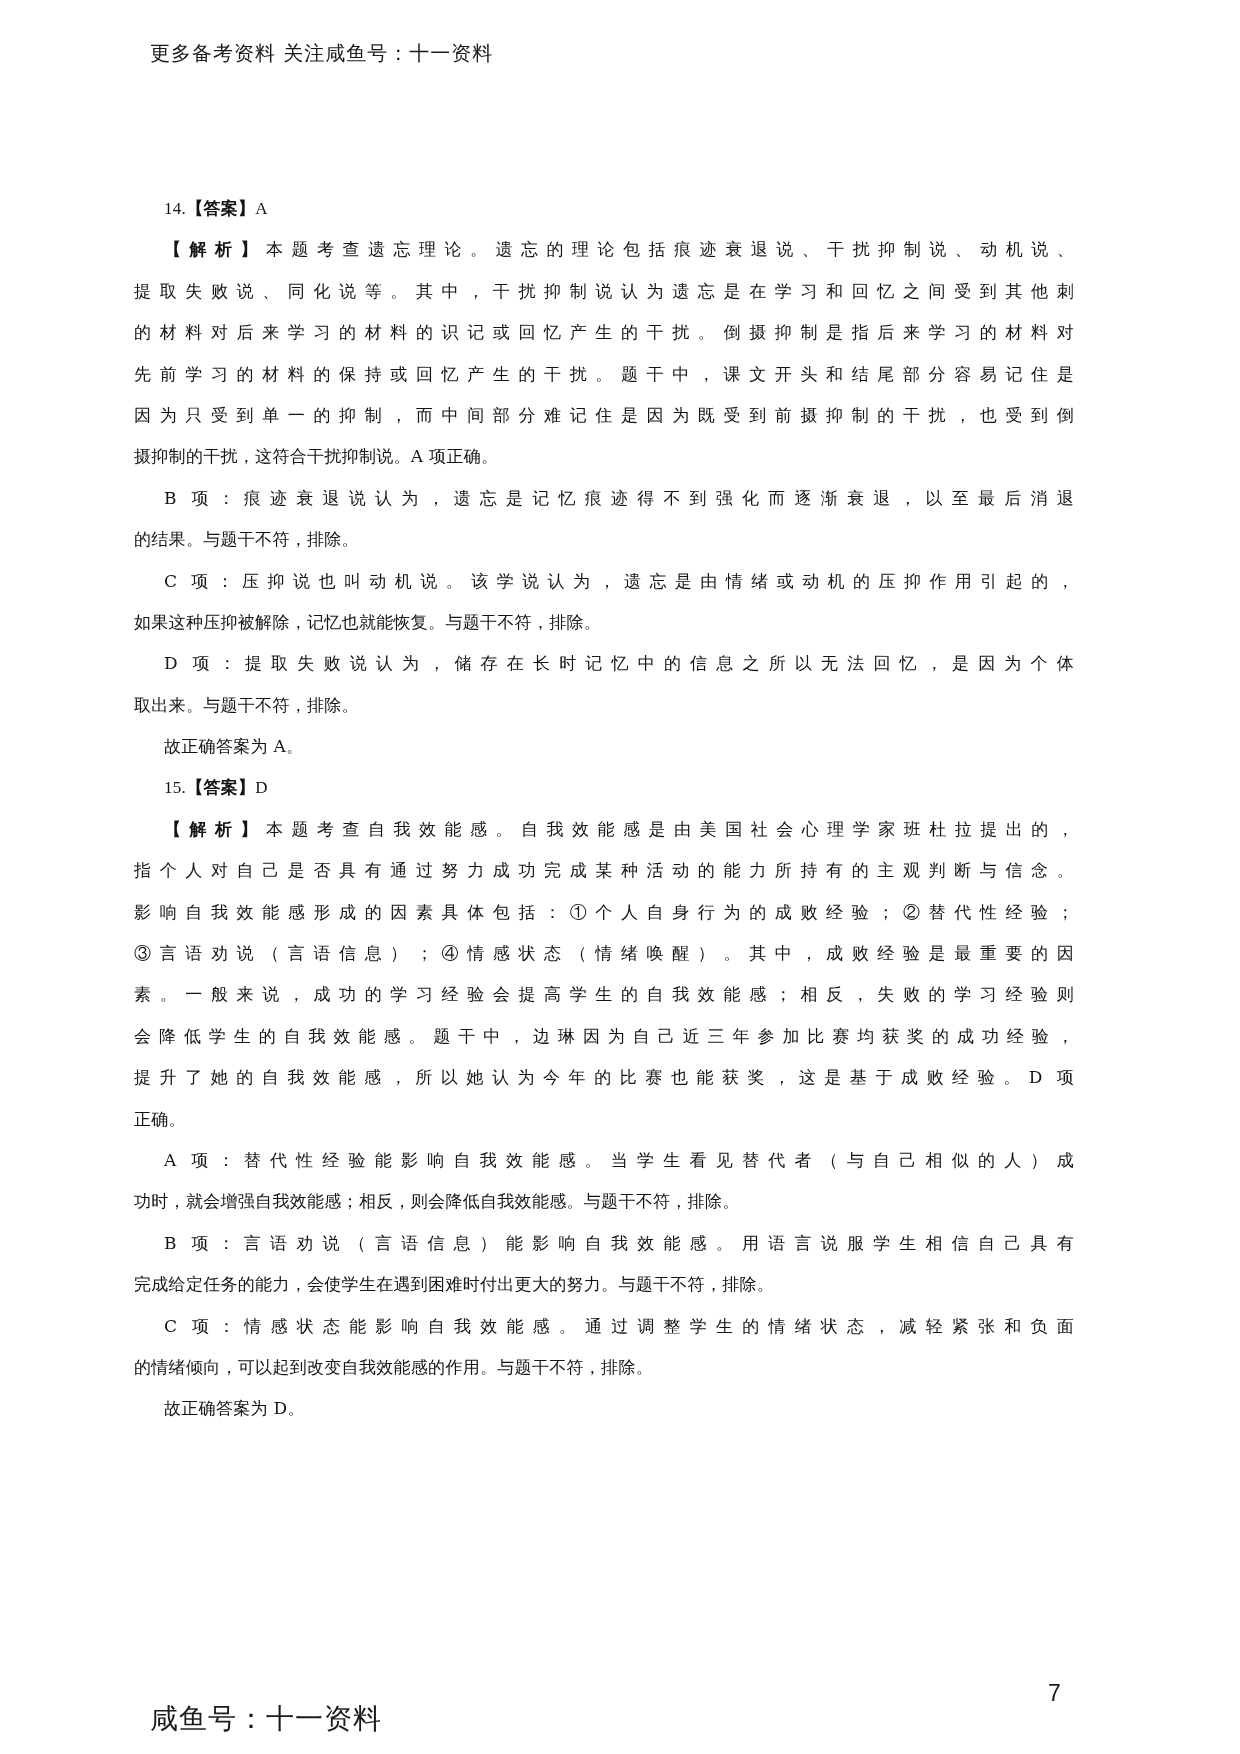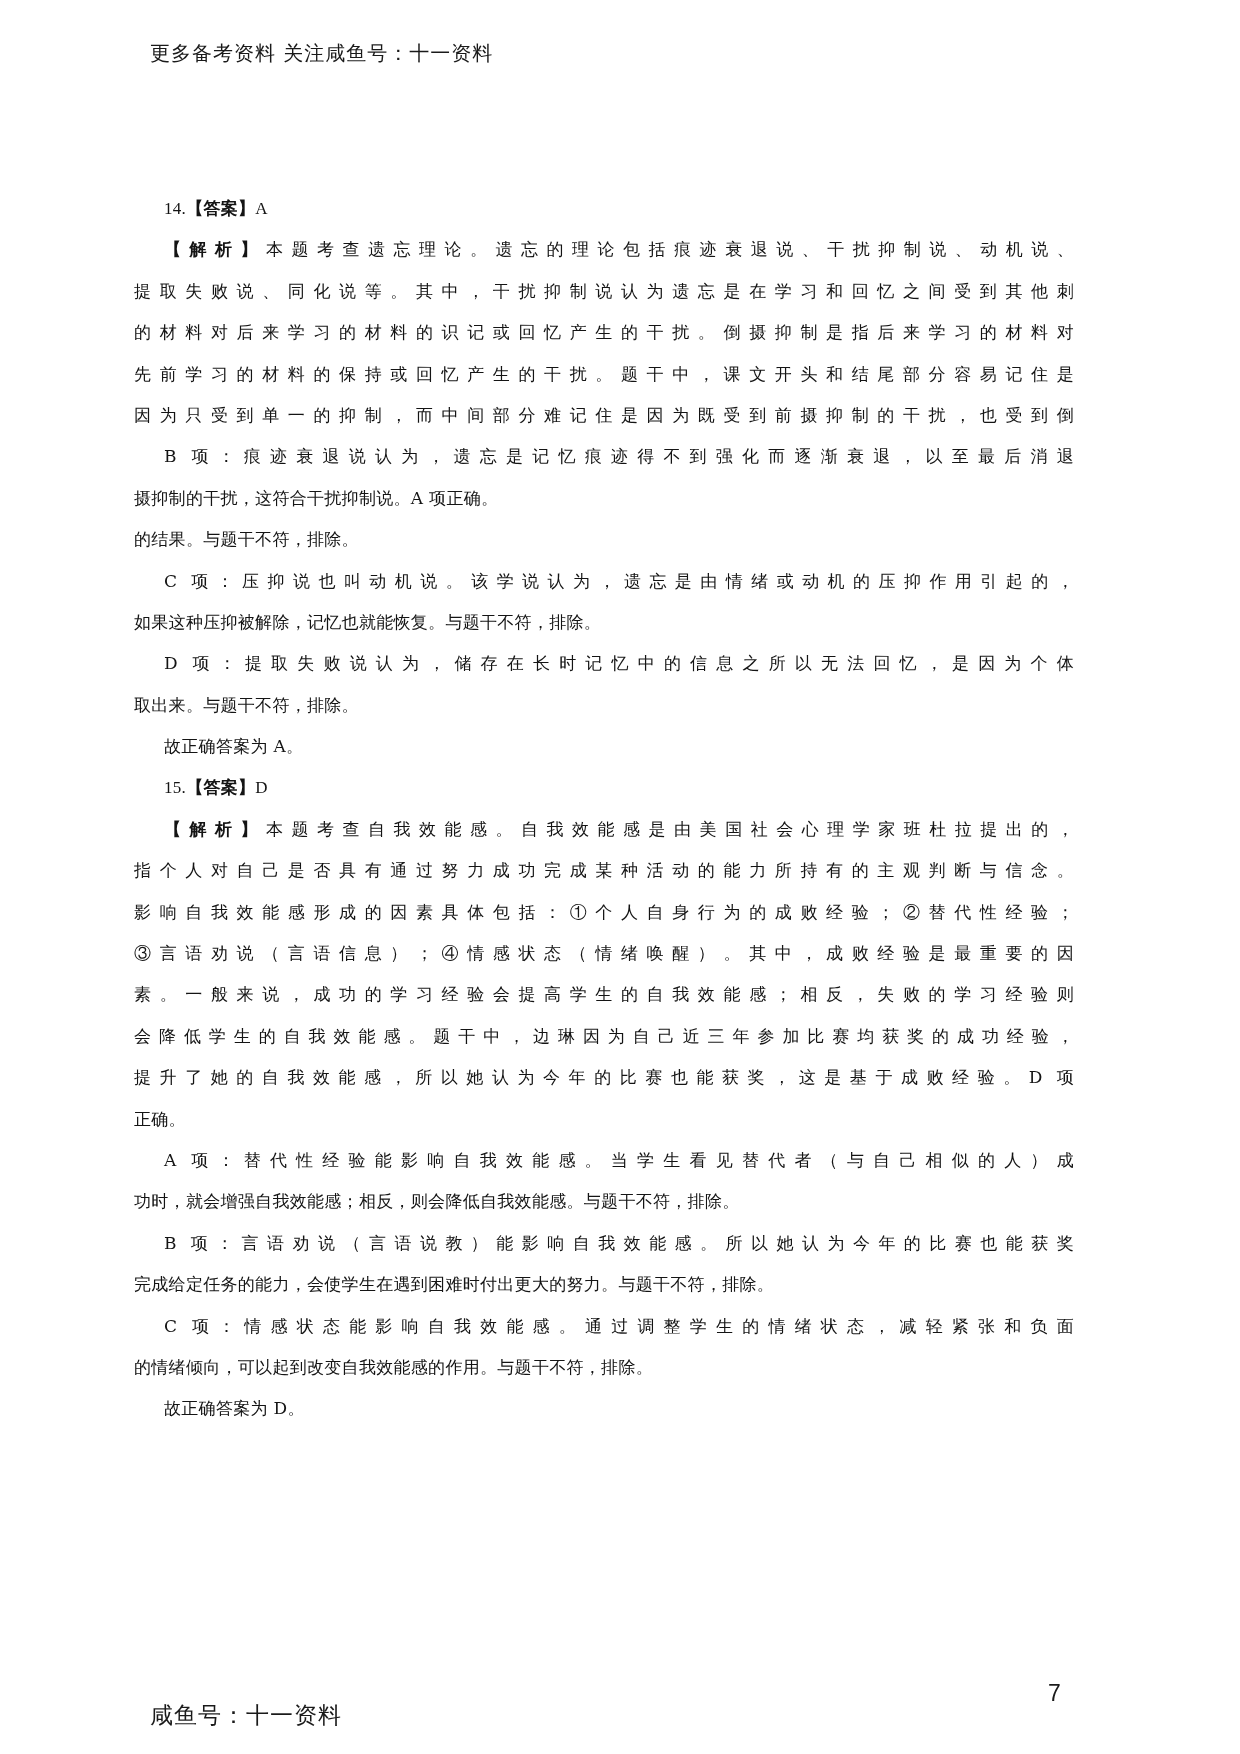--- a/index.html
+++ b/index.html
@@ -49,21 +49,21 @@
       font-weight: bold;
       font-family: "DejaVu Sans", "Liberation Sans", sans-serif;
     }
     .qnum {
       font-family: "Liberation Serif", serif;
     }
     .footer-note {
       position: absolute;
       left: 150px;
       top: 1700px;
-      font-size: 23px;
+      font-size: 28px;
       color: #1a1a1a;
       letter-spacing: 1px;
     }
     .page-number {
       position: absolute;
       left: 1048px;
       top: 1680px;
       font-size: 23px;
       font-family: "Liberation Sans", sans-serif;
       color: #1a1a1a;
@@ -80,22 +80,22 @@
     <div class="line indent">
       <span class="qnum">14.</span><span class="bold-tag">【答案】</span><span class="qnum">A</span>
     </div>
     <div class="line indent justify">
       <span class="bold-tag">【解析】</span><span>本题考查遗忘理论。遗忘的理论包括痕迹衰退说、干扰抑制说、动机说、</span>
     </div>
     <div class="line justify">提取失败说、同化说等。其中，干扰抑制说认为遗忘是在学习和回忆之间受到其他刺</div>
     <div class="line justify">的材料对后来学习的材料的识记或回忆产生的干扰。倒摄抑制是指后来学习的材料对</div>
     <div class="line justify">先前学习的材料的保持或回忆产生的干扰。题干中，课文开头和结尾部分容易记住是</div>
     <div class="line justify">因为只受到单一的抑制，而中间部分难记住是因为既受到前摄抑制的干扰，也受到倒</div>
+    <div class="line">摄抑制的干扰，这符合干扰抑制说。A 项正确。</div>
     <div class="line indent justify">B 项：痕迹衰退说认为，遗忘是记忆痕迹得不到强化而逐渐衰退，以至最后消退</div>
-    <div class="line">摄抑制的干扰，这符合干扰抑制说。A 项正确。</div>
     <div class="line">的结果。与题干不符，排除。</div>
     <div class="line indent justify">C 项：压抑说也叫动机说。该学说认为，遗忘是由情绪或动机的压抑作用引起的，</div>
     <div class="line">如果这种压抑被解除，记忆也就能恢复。与题干不符，排除。</div>
     <div class="line indent justify">D 项：提取失败说认为，储存在长时记忆中的信息之所以无法回忆，是因为个体</div>
     <div class="line">取出来。与题干不符，排除。</div>
     <div class="line indent">故正确答案为 A。</div>
   </div>
 
   <div>
     <div class="line indent">
@@ -106,21 +106,21 @@
     </div>
     <div class="line justify">指个人对自己是否具有通过努力成功完成某种活动的能力所持有的主观判断与信念。</div>
     <div class="line justify">影响自我效能感形成的因素具体包括：①个人自身行为的成败经验；②替代性经验；</div>
     <div class="line justify">③言语劝说（言语信息）；④情感状态（情绪唤醒）。其中，成败经验是最重要的因</div>
     <div class="line justify">素。一般来说，成功的学习经验会提高学生的自我效能感；相反，失败的学习经验则</div>
     <div class="line justify">会降低学生的自我效能感。题干中，边琳因为自己近三年参加比赛均获奖的成功经验，</div>
     <div class="line justify">提升了她的自我效能感，所以她认为今年的比赛也能获奖，这是基于成败经验。D 项</div>
     <div class="line">正确。</div>
     <div class="line indent justify">A 项：替代性经验能影响自我效能感。当学生看见替代者（与自己相似的人）成</div>
     <div class="line">功时，就会增强自我效能感；相反，则会降低自我效能感。与题干不符，排除。</div>
-    <div class="line indent justify">B 项：言语劝说（言语说教）能影响自我效能感。所以她认为今年的比赛也能获奖</div>
+    <div class="line indent justify">B 项：言语劝说（言语信息）能影响自我效能感。用语言说服学生相信自己具有</div>
     <div class="line">完成给定任务的能力，会使学生在遇到困难时付出更大的努力。与题干不符，排除。</div>
     <div class="line indent justify">C 项：情感状态能影响自我效能感。通过调整学生的情绪状态，减轻紧张和负面</div>
     <div class="line">的情绪倾向，可以起到改变自我效能感的作用。与题干不符，排除。</div>
     <div class="line indent">故正确答案为 D。</div>
   </div>
 </div>
 
 <div class="footer-note">咸鱼号：十一资料</div>
 <div class="page-number">7</div>
 

